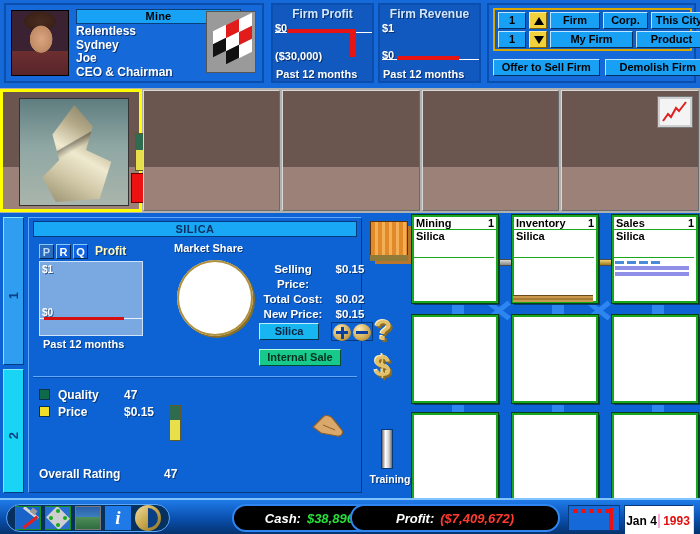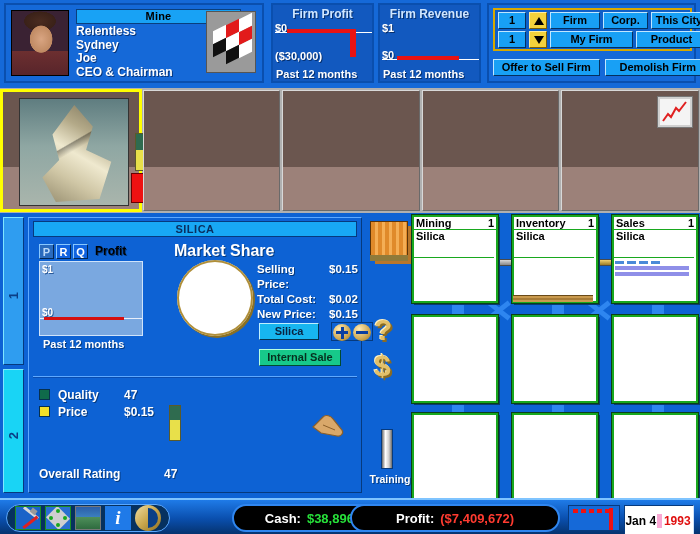--- a/index.html
+++ b/index.html
@@ -120,41 +120,41 @@
       font-size:11px; font-weight:bold; color:#0a2f60; line-height:15px;
       letter-spacing:.5px; }
 
   .prq { position:absolute; left:10px; top:26px; display:flex; gap:2px; }
   .prq b { display:block; width:15px; height:15px; background:#1f5fc8;
       color:#fff; font-size:11px; text-align:center; line-height:14px;
       border-top:1px solid #88c8ff; border-left:1px solid #88c8ff;
       border-right:1px solid #04264f; border-bottom:1px solid #04264f; }
   .prq b.active { background:#1063e0; }
   .prq b.dim { background:#2a6bbd; color:#bcd9f7; }
-  .lbl-profit { position:absolute; left:66px; top:26px; color:#000000; font-size:12px;
+  .lbl-profit { position:absolute; left:66px; top:26px; color:#fef9c3; font-size:12px;
       font-weight:bold; text-shadow:1px 1px 0 #063a7e; }
-  .lbl-share { position:absolute; left:145px; top:24px; color:#fff; font-size:16px;
+  .lbl-share { position:absolute; left:145px; top:24px; color:#fff; font-size:11px;
       font-weight:bold; text-shadow:1px 1px 0 #063a7e; }
 
   .pgraph { position:absolute; left:10px; top:43px; width:104px; height:75px;
       background:#7aa8e0; border:1px solid #cfe3fa; }
   .pgraph .gl { position:absolute; color:#fff; font-size:10px; font-weight:bold;
       text-shadow:1px 1px 0 #2a5a9a; }
   .pgraph .gline { position:absolute; left:0; width:100%; height:1px; background:#e7eefa; }
   .pgraph .gred { position:absolute; left:4px; height:3px; background:#d51010; }
   .pgraph-foot { position:absolute; left:14px; top:120px; color:#fff; font-size:11px;
       font-weight:bold; text-shadow:1px 1px 0 #063a7e; }
 
   .pie { position:absolute; left:148px; top:42px; width:76px; height:76px;
       border-radius:50%; background:#ffffff;
       box-shadow: 2px 2px 0 #8a7024, 0 0 0 2px #b08f3a inset; }
 
   .info { position:absolute; left:228px; top:44px; color:#fff; font-size:11.5px;
       font-weight:bold; text-shadow:1px 1px 0 #063a7e; line-height:15px; }
-  .info .row { display:flex; }
+  .info .row { display:flex;text-align:center; }
   .info .k { width:72px; }
   .info .v { width:42px; }
   .confirm { position:absolute; left:230px; top:105px; width:60px; height:17px;
       background:#17b6f0; color:#0a2340; font-size:11px; font-weight:bold;
       text-align:center; line-height:15px;
       border-top:1px solid #bdf0ff; border-left:1px solid #bdf0ff;
       border-right:1px solid #03344f; border-bottom:1px solid #03344f; }
   .plusminus { position:absolute; left:302px; top:104px; width:42px; height:19px;
       background:#0d62d4; display:flex; gap:2px; padding:1px;
       border:1px solid #063a7e; }
@@ -252,40 +252,40 @@
       line-height:22px; font-family:"Liberation Serif", serif; }
   .t-clock { width:26px; height:26px; border-radius:50%; border:none;
       background:linear-gradient(135deg,#f0dca0 0%,#caa84e 50%,#8d6f20 100%);
       position:relative; }
   .t-clock::after { content:""; position:absolute; left:3px; top:3px;
       width:20px; height:20px; border-radius:50%;
       background:conic-gradient(#0a3f86 0deg 180deg, transparent 180deg 360deg); }
 
   .readout { position:absolute; top:4px; height:28px; border-radius:14px;
       background:#000; border:2px solid #2f86f0; display:flex; align-items:center;
-      justify-content:center; gap:6px; font-size:13px; font-weight:bold; }
+      justify-content:center; gap:6px; font-size:13px; font-weight:bold;font-style:italic; }
   #cash-box   { left:232px; width:180px; }
   #profit-box { left:350px; width:210px; }
   .readout .k { color:#fff; }
   .cashv { color:#27e03a; }
   .profv { color:#ff3b30; }
 
   .redflag { position:absolute; left:568px; top:5px; width:52px; height:26px;
       background:#1569d8; border:1px solid #063a7e; }
   .redflag .dots { position:absolute; left:4px; top:3px; width:38px; height:4px;
       background:repeating-linear-gradient(90deg,#ee1111 0 5px, transparent 5px 8px); }
   .redflag .pole { position:absolute; right:6px; top:2px; width:4px; height:22px;
       background:#ee1111; }
   .datebox { position:absolute; left:624px; top:5px; width:70px; height:32px;
       background:#fff; border-top:1px solid #063a7e; border-left:1px solid #063a7e;
       border-right:1px solid #cfe3fa; border-bottom:1px solid #cfe3fa;
       display:flex; align-items:center; }
   .datebox .d { flex:1; text-align:center; font-size:12px; font-weight:bold; color:#000; }
   .datebox .y { flex:1; text-align:center; font-size:12px; font-weight:bold; color:#e01010;
-      border-left:5px solid #f9a8d4; }
+      border-left:2px solid #f9a8d4; }
 </style>
 </head>
 <body>
 
 <div id="app">
 
   <div class="topbar">
 
     <div class="ceo-panel">
       <div class="ceo-portrait"></div>

